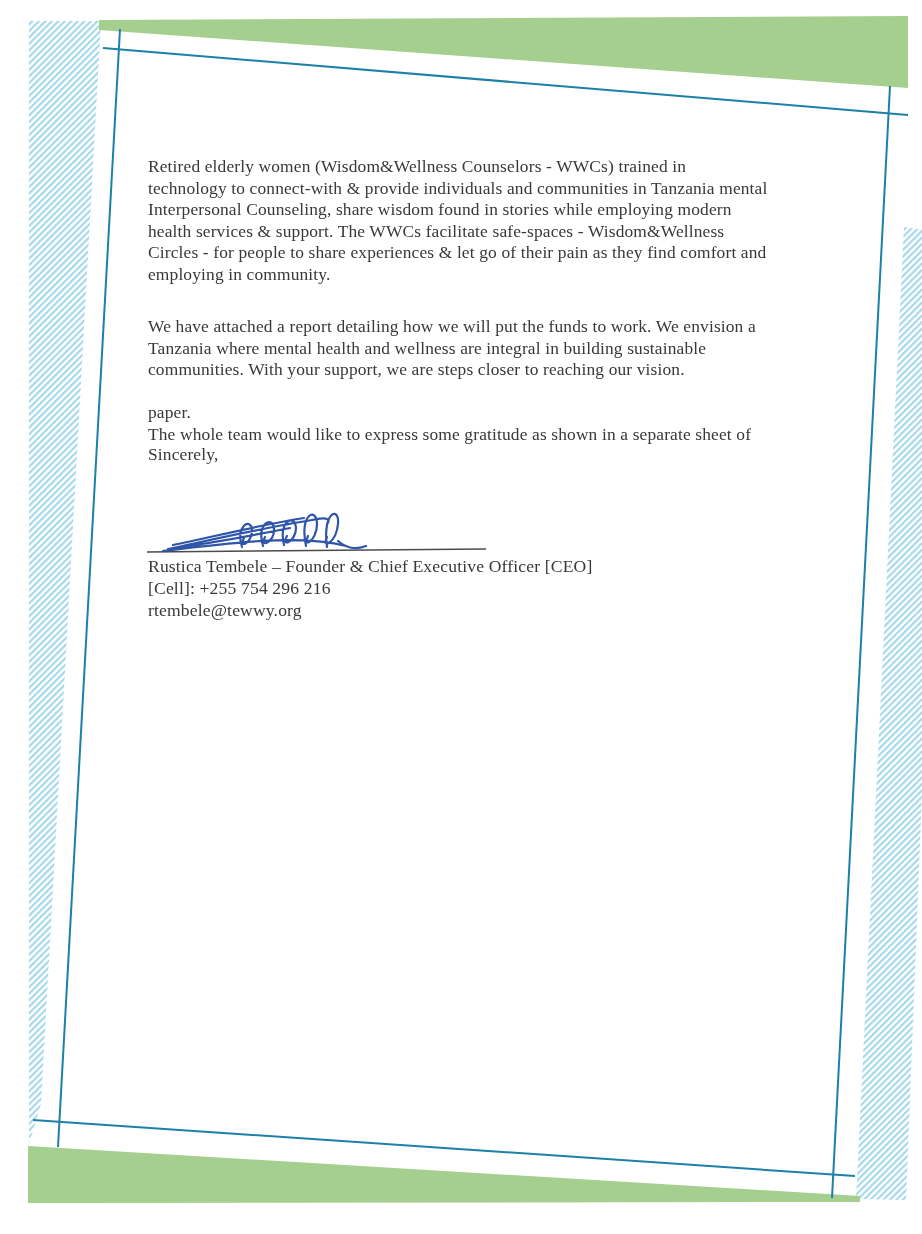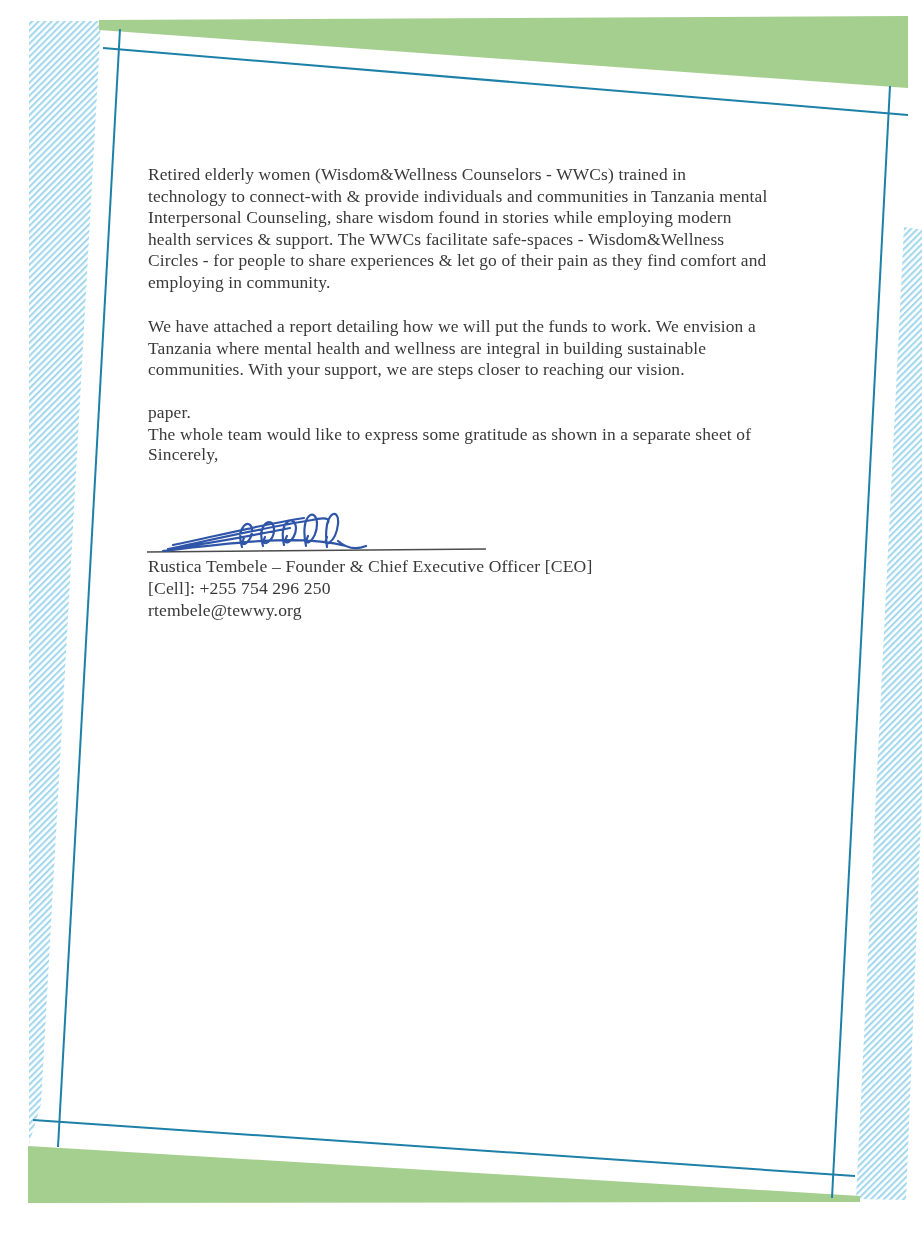--- a/index.html
+++ b/index.html
@@ -7,21 +7,21 @@
     position:relative;
     width:922px;height:1234px;
     background:#ffffff;
     overflow:hidden;
     font-family:"Liberation Serif","DejaVu Serif",serif;
   }
   .decor-svg{position:absolute;left:0;top:0;width:922px;height:1234px;}
   .letter-text{position:absolute;left:148px;color:#383838;}
   .para{position:absolute;left:0;font-size:17.4px;line-height:21.6px;letter-spacing:0.15px;}
   .line{white-space:nowrap;}
-  .p1{top:164px;}
+  .p1{top:156px;}
   .p2{top:316px;}
   .p3{top:402px;}
   .closing{top:444px;}
   .sigblock{top:555px;font-size:17.6px;line-height:22px;letter-spacing:0.15px;}
 </style>
 </head>
 <body>
 
 <div class="page">
 
@@ -79,18 +79,18 @@
       <div class="line">paper.</div>
       <div class="line">The whole team would like to express some gratitude as shown in a separate sheet of</div>
     </div>
 
     <div class="para closing">
       <div class="line">Sincerely,</div>
     </div>
 
     <div class="para sigblock">
       <div class="line">Rustica Tembele – Founder &amp; Chief Executive Officer [CEO]</div>
-      <div class="line">[Cell]: +255 754 296 250</div>
+      <div class="line">[Cell]: +255 754 296 216</div>
       <div class="line">rtembele@tewwy.org</div>
     </div>
 
   </div>
 </div>
 
 </body></html>

